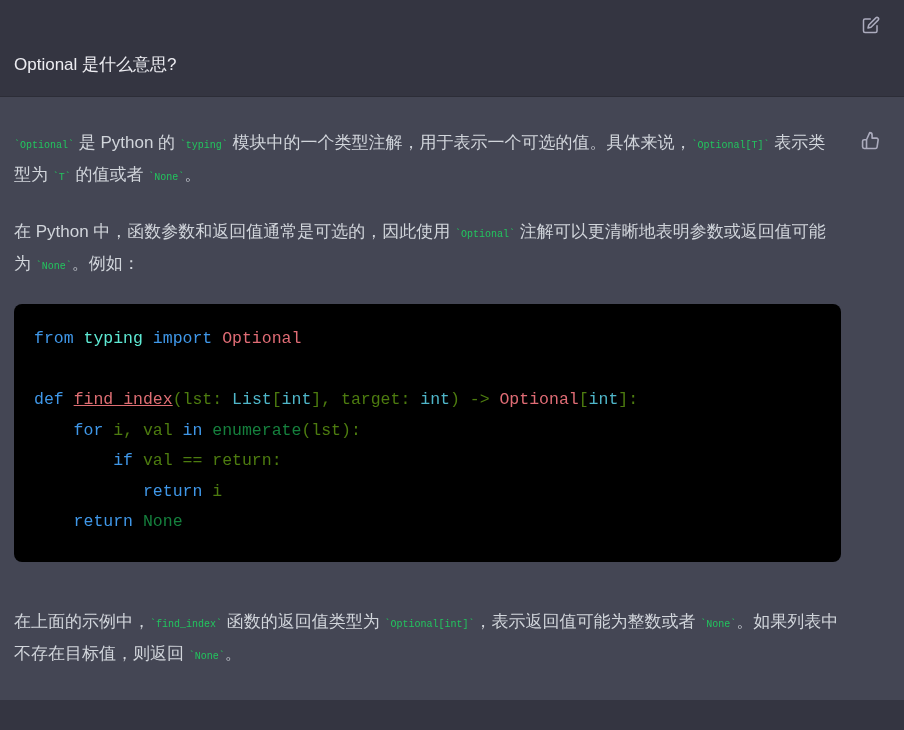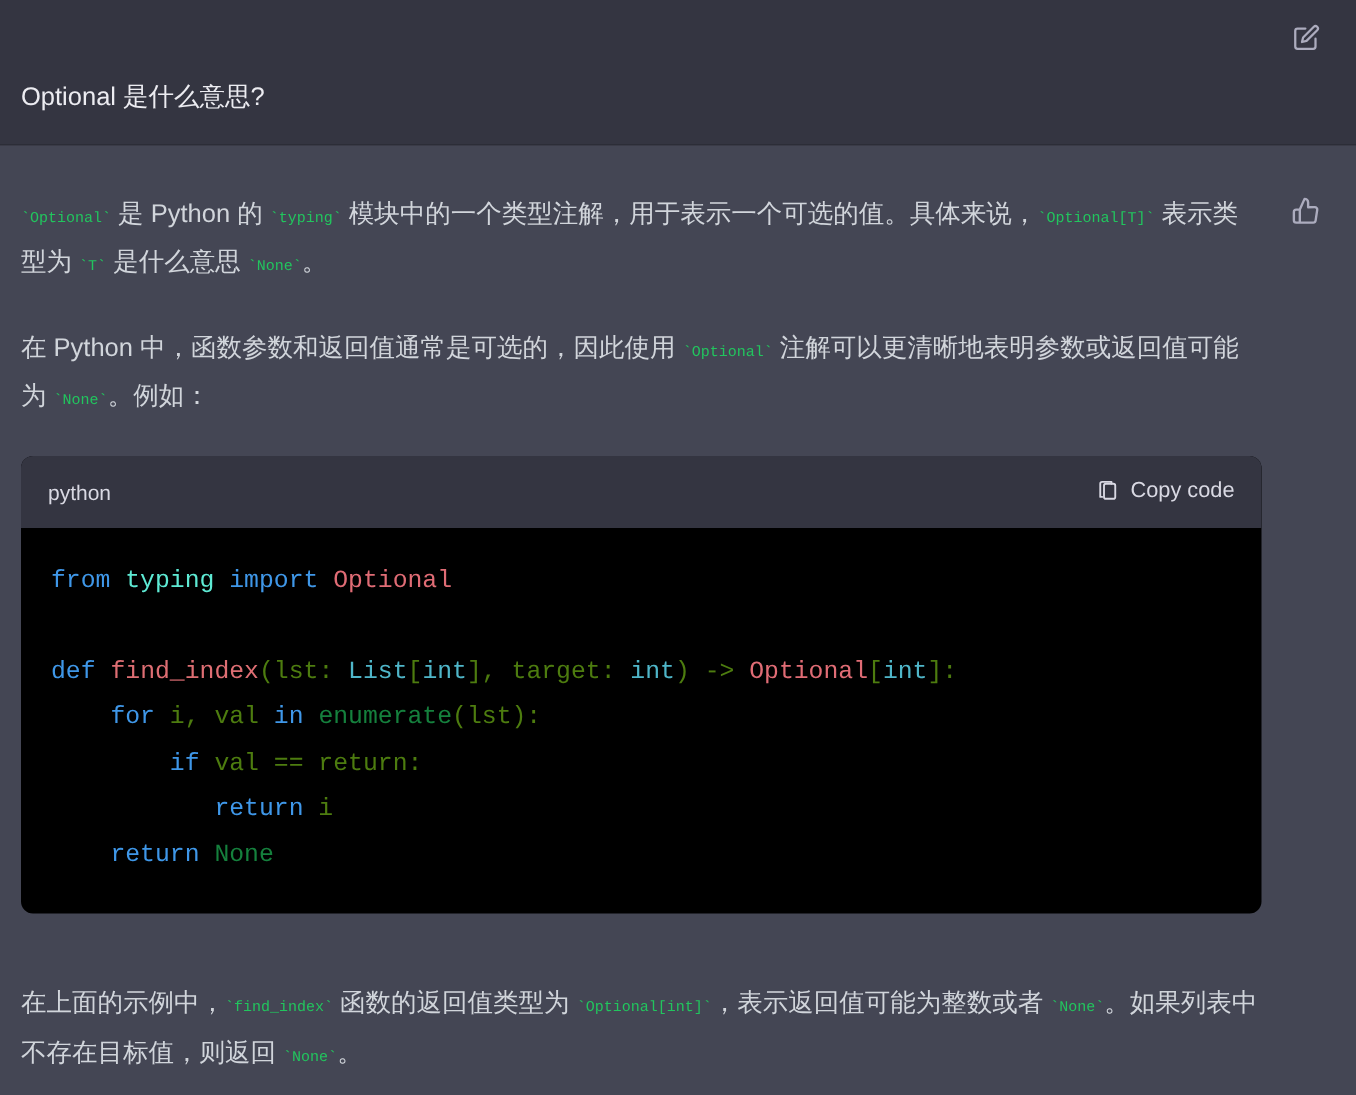--- a/index.html
+++ b/index.html
@@ -92,21 +92,21 @@
     padding: 20px 20px 24px 20px;
     font-family: "SFMono-Regular", Consolas, "Liberation Mono", Menlo, monospace;
     font-size: 16.5px;
     line-height: 1.85;
     color: #ffffff;
     white-space: pre;
   }
   .tok-kw { color: #3f97e8; }    
   .tok-mod { color: #5eead4; }
   .tok-cls { color: #e06c75; }   
-  .tok-fn  { color: #de6e73; }   
+  .tok-fn  { color: #de6e73; text-decoration: underline; }   
   .tok-builtin { color: #15803d; } 
   .tok-type { color: #4fb6c9; }
   .tok-var { color: #4d7c0f; }
 
   svg { display: block; }
 </style>
 </head>
 <body>
 
 <div class="user-message">
@@ -116,40 +116,28 @@
       <path d="M11 4H4a2 2 0 0 0-2 2v14a2 2 0 0 0 2 2h14a2 2 0 0 0 2-2v-7"></path>
       <path d="M18.5 2.5a2.121 2.121 0 0 1 3 3L12 15l-4 1 1-4 9.5-9.5z"></path>
     </svg>
   </div>
 </div>
 
 <div class="assistant-message">
   <div class="assistant-content">
 
     <div class="para">
-      <code class="inline">`Optional`</code><span> 是 Python 的 </span><code class="inline">`typing`</code><span> 模块中的一个类型注解，用于表示一个可选的值。具体来说，</span><code class="inline">`Optional[T]`</code><span> 表示类型为 </span><code class="inline">`T`</code><span> 是什么意思 </span><code class="inline">`None`</code><span>。</span>
+      <code class="inline">`Optional`</code><span> 是 Python 的 </span><code class="inline">`typing`</code><span> 模块中的一个类型注解，用于表示一个可选的值。具体来说，</span><code class="inline">`Optional[T]`</code><span> 表示类型为 </span><code class="inline">`T`</code><span> 的值或者 </span><code class="inline">`None`</code><span>。</span>
     </div>
 
     <div class="para">
       <span>在 Python 中，函数参数和返回值通常是可选的，因此使用 </span><code class="inline">`Optional`</code><span> 注解可以更清晰地表明参数或返回值可能为 </span><code class="inline">`None`</code><span>。例如：</span>
     </div>
 
     <div class="codeblock">
-      <div class="codeblock-header">
-        <span>python</span>
-        <div class="copy-btn">
-          <span>
-            <svg width="15" height="15" viewBox="0 0 24 24" fill="none" stroke="currentColor" stroke-width="2" stroke-linecap="round" stroke-linejoin="round">
-              <rect x="8" y="4" width="12" height="16" rx="2"></rect>
-              <path d="M16 4V2H6a2 2 0 0 0-2 2v14h2"></path>
-            </svg>
-          </span>
-          <span>Copy code</span>
-        </div>
-      </div>
       <div class="codeblock-body"><span class="tok-kw">from</span><span class="tok-mod"> typing </span><span class="tok-kw">import</span><span> </span><span class="tok-cls">Optional</span>
 
 <span class="tok-kw">def</span><span> </span><span class="tok-fn">find_index</span><span class="tok-var">(lst: </span><span class="tok-type">List</span><span class="tok-var">[</span><span class="tok-type">int</span><span class="tok-var">], target: </span><span class="tok-type">int</span><span class="tok-var">) -&gt; </span><span class="tok-cls">Optional</span><span class="tok-var">[</span><span class="tok-type">int</span><span class="tok-var">]:</span>
 <span>    </span><span class="tok-kw">for</span><span class="tok-var"> i, val </span><span class="tok-kw">in</span><span> </span><span class="tok-builtin">enumerate</span><span class="tok-var">(lst):</span>
 <span>        </span><span class="tok-kw">if</span><span class="tok-var"> val == return:</span>
 <span>           </span><span class="tok-kw">return</span><span class="tok-var"> i</span>
 <span>    </span><span class="tok-kw">return</span><span> </span><span class="tok-builtin">None</span></div>
     </div>
 
     <div class="para">

